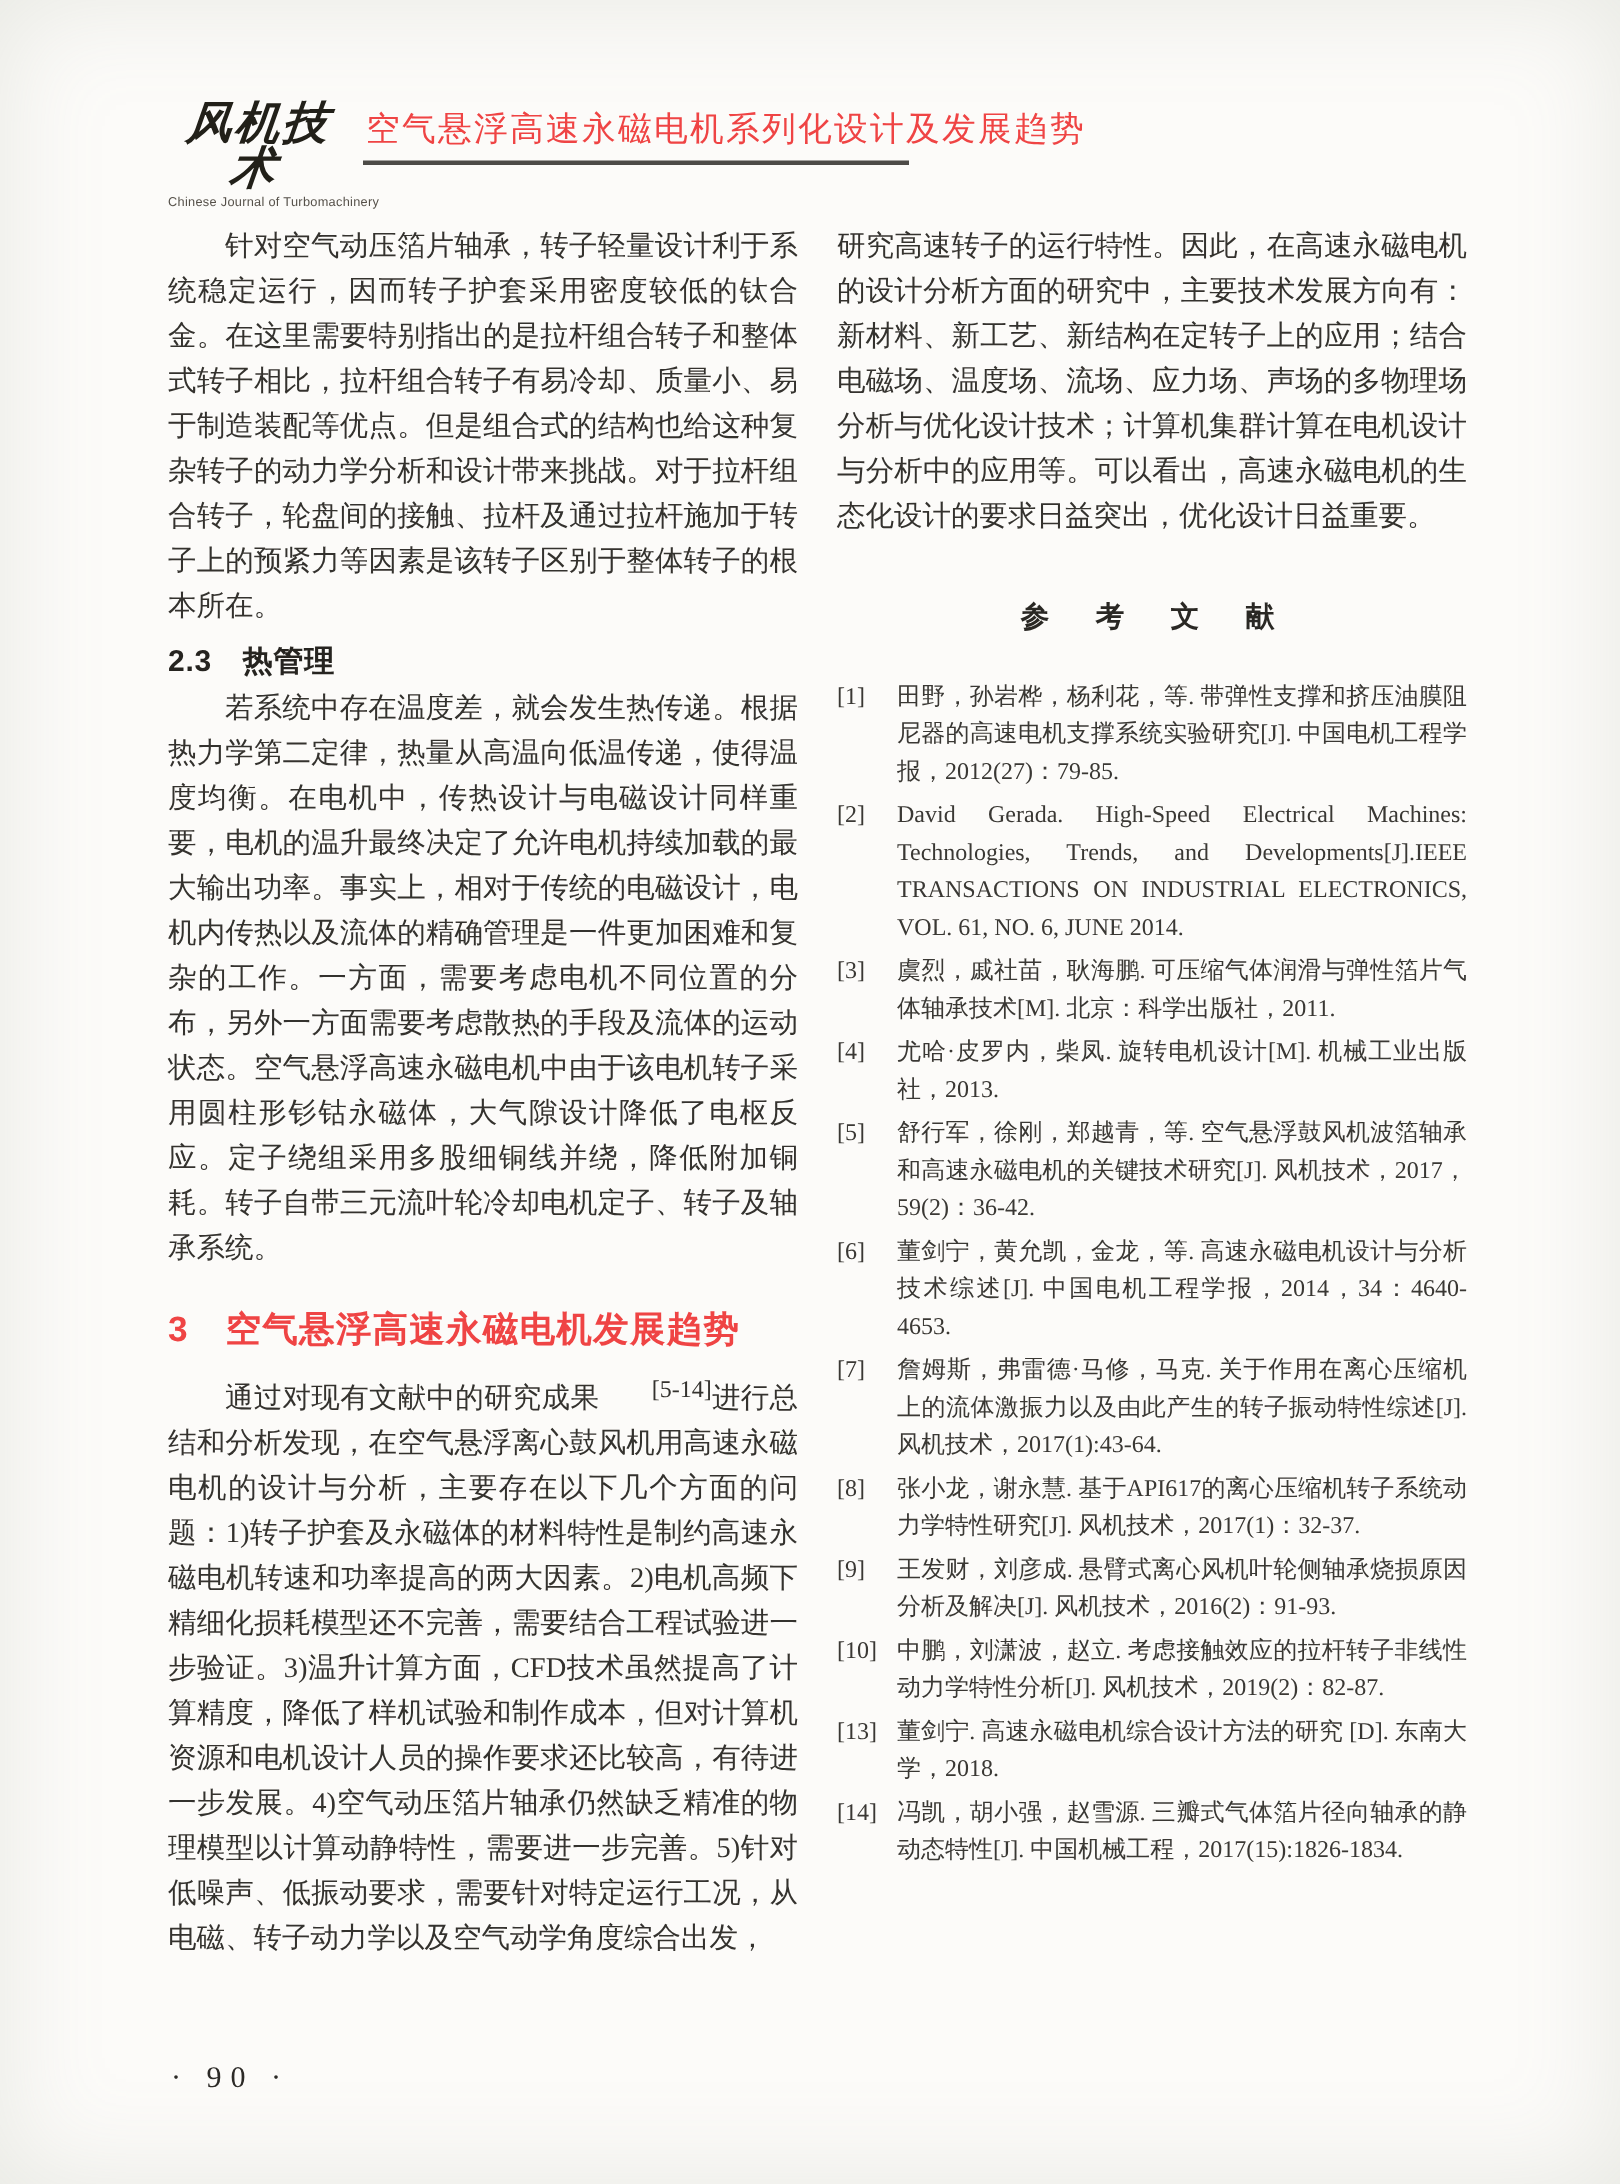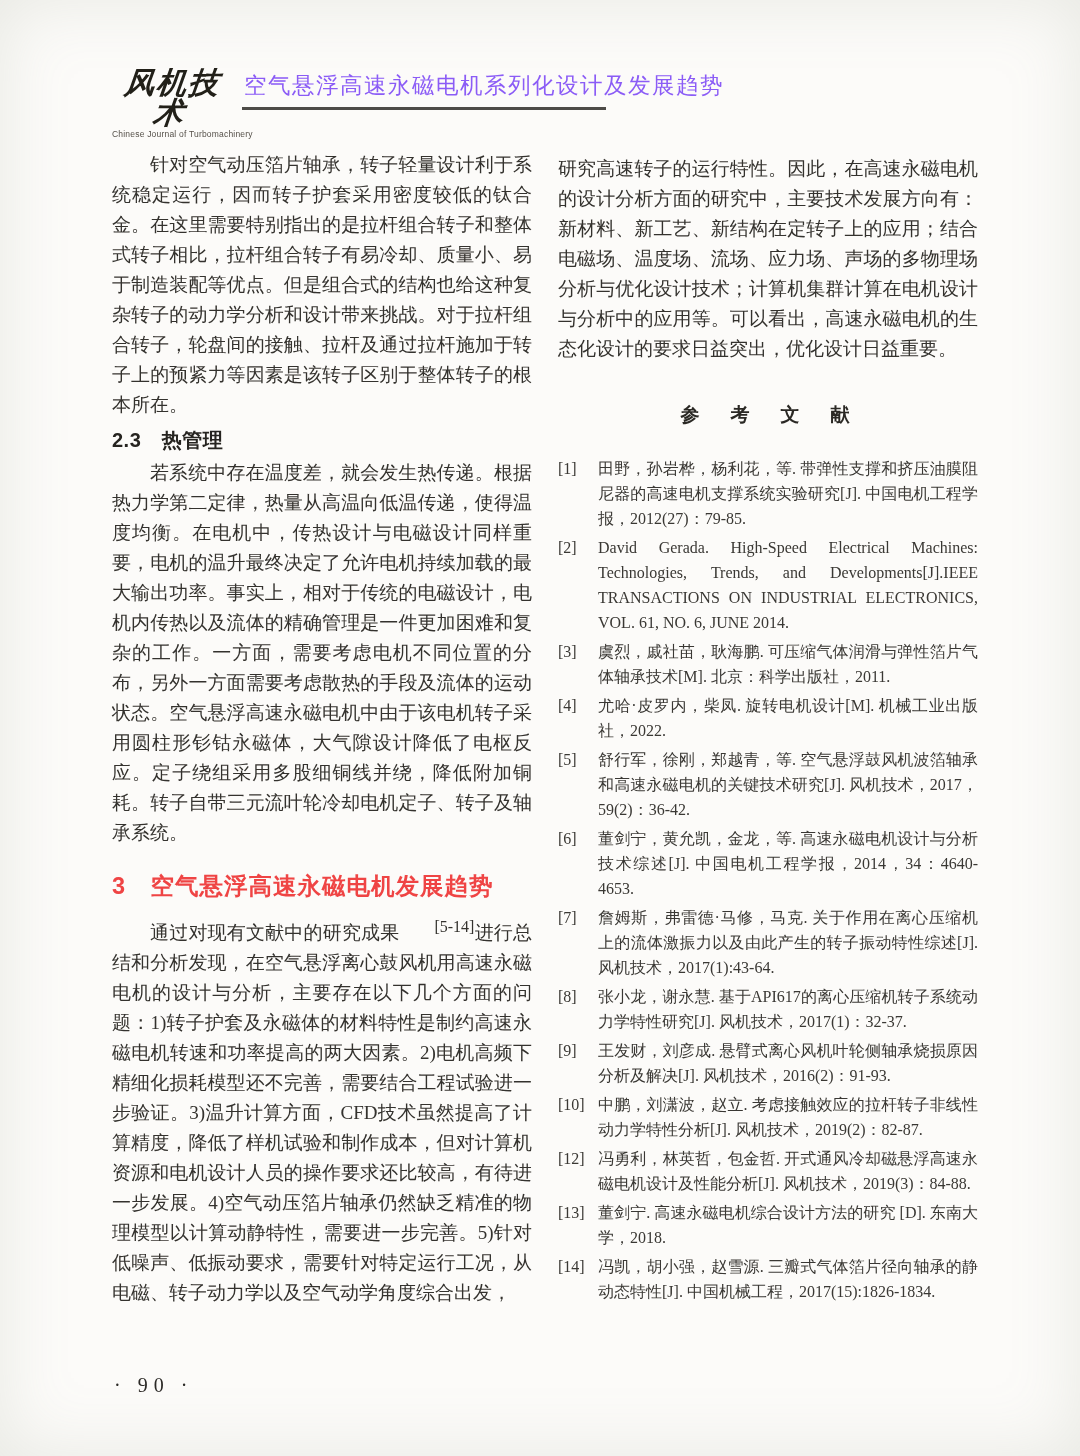--- a/index.html
+++ b/index.html
@@ -19,29 +19,29 @@
   .logo-title{
     font-size:30px;font-weight:bold;font-style:italic;
     letter-spacing:2px;line-height:30px;color:#222019;
     transform:skewX(-6deg);
     font-family:"Liberation Serif","DejaVu Serif",serif;
   }
   .logo-sub{font-size:8.5px;color:#555049;letter-spacing:0.2px;margin-top:1px;white-space:nowrap;
     font-family:"Liberation Sans","DejaVu Sans",sans-serif;}
   .running-head{display:inline-block;vertical-align:top;margin-left:8px;}
   .running-title{
-    font-size:22.5px;color:#8b5cf6;letter-spacing:1.5px;
+    font-size:22.5px;color:#ef4444;letter-spacing:1.5px;
     padding:2px 2px 6px 2px;white-space:nowrap;
   }
   .head-rule{height:2.5px;background:#4d4b47;width:364px;margin-top:0;}
   
   .body{
     position:absolute;top:150px;left:112px;
     width:866px;
-    display:flex;gap:26px;align-items:center;
+    display:flex;gap:26px;
   }
   .col{width:420px;}
   p.para{
     margin:0;
     font-size:19px;line-height:30px;
     text-align:justify;text-justify:inter-ideograph;
     color:#34322e;
   }
   p.indent{text-indent:2em;}
   sup.cite{font-size:16px;line-height:0;margin-left:35px;}
@@ -115,21 +115,21 @@
             <span class="ref-text">David Gerada. High-Speed Electrical Machines: Technologies, Trends, and Developments[J].IEEE TRANSACTIONS ON INDUSTRIAL ELECTRONICS, VOL. 61, NO. 6, JUNE 2014.</span>
           </div>
 
           <div class="ref-item">
             <span class="ref-num">[3]</span>
             <span class="ref-text">虞烈，戚社苗，耿海鹏. 可压缩气体润滑与弹性箔片气体轴承技术[M]. 北京：科学出版社，2011.</span>
           </div>
 
           <div class="ref-item">
             <span class="ref-num">[4]</span>
-            <span class="ref-text">尤哈·皮罗内，柴凤. 旋转电机设计[M]. 机械工业出版社，2022.</span>
+            <span class="ref-text">尤哈·皮罗内，柴凤. 旋转电机设计[M]. 机械工业出版社，2013.</span>
           </div>
 
           <div class="ref-item">
             <span class="ref-num">[5]</span>
             <span class="ref-text">舒行军，徐刚，郑越青，等. 空气悬浮鼓风机波箔轴承和高速永磁电机的关键技术研究[J]. 风机技术，2017，59(2)：36-42.</span>
           </div>
 
           <div class="ref-item">
             <span class="ref-num">[6]</span>
             <span class="ref-text">董剑宁，黄允凯，金龙，等. 高速永磁电机设计与分析技术综述[J]. 中国电机工程学报，2014，34：4640-4653.</span>
@@ -148,24 +148,20 @@
           <div class="ref-item">
             <span class="ref-num">[9]</span>
             <span class="ref-text">王发财，刘彦成. 悬臂式离心风机叶轮侧轴承烧损原因分析及解决[J]. 风机技术，2016(2)：91-93.</span>
           </div>
 
           <div class="ref-item">
             <span class="ref-num">[10]</span>
             <span class="ref-text">中鹏，刘潇波，赵立. 考虑接触效应的拉杆转子非线性动力学特性分析[J]. 风机技术，2019(2)：82-87.</span>
           </div>
 
-          <div class="ref-item">
-            <span class="ref-num">[12]</span>
-            <span class="ref-text">冯勇利，林英哲，包金哲. 开式通风冷却磁悬浮高速永磁电机设计及性能分析[J]. 风机技术，2019(3)：84-88.</span>
-          </div>
 
           <div class="ref-item">
             <span class="ref-num">[13]</span>
             <span class="ref-text">董剑宁. 高速永磁电机综合设计方法的研究 [D]. 东南大学，2018.</span>
           </div>
 
           <div class="ref-item">
             <span class="ref-num">[14]</span>
             <span class="ref-text">冯凯，胡小强，赵雪源. 三瓣式气体箔片径向轴承的静动态特性[J]. 中国机械工程，2017(15):1826-1834.</span>
           </div>

